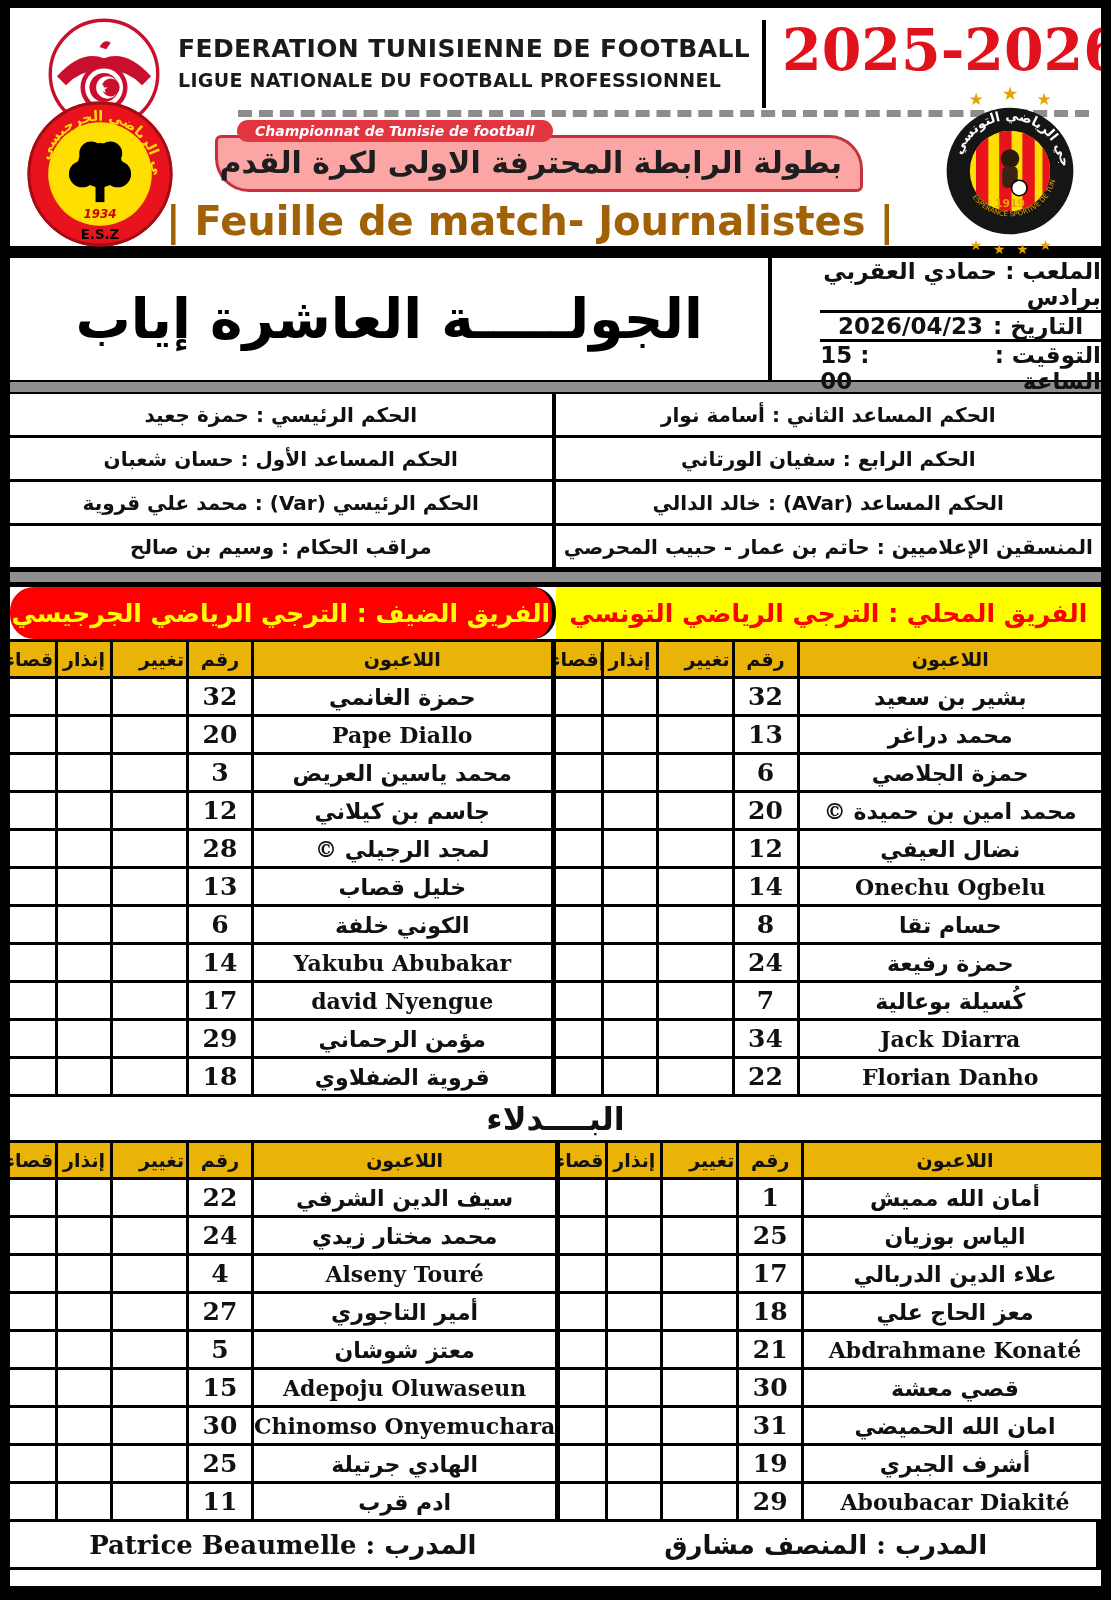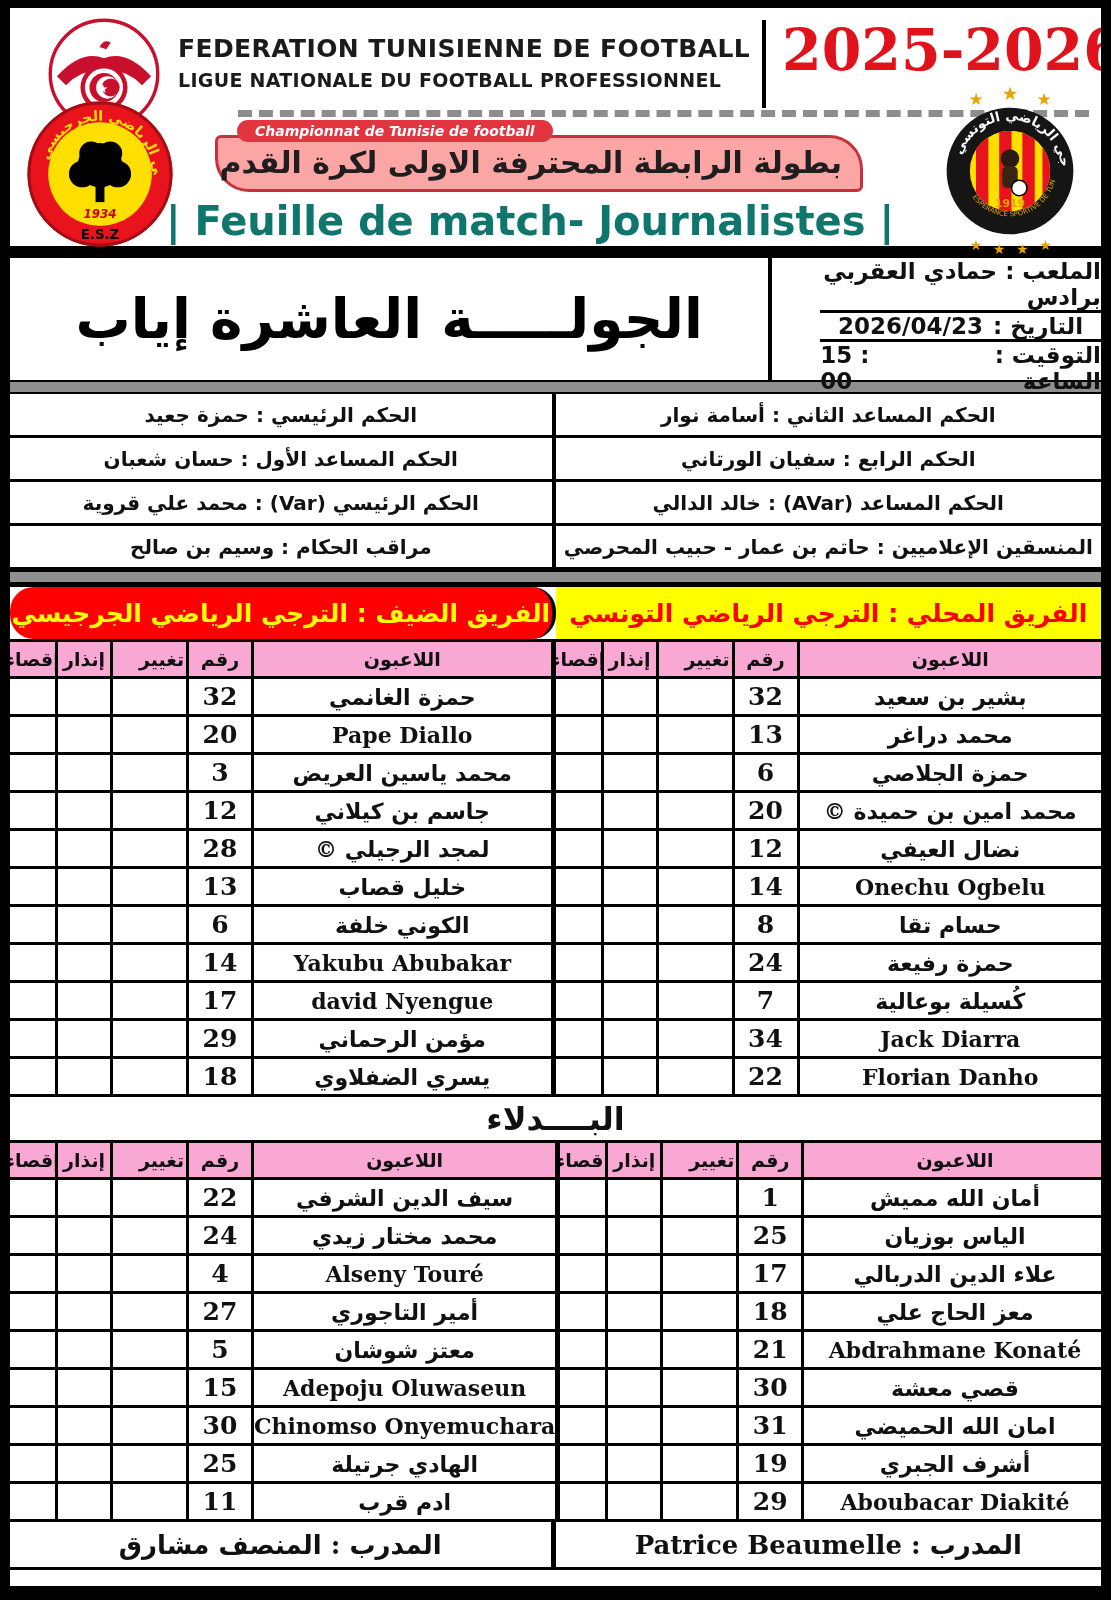--- a/index.html
+++ b/index.html
@@ -23,21 +23,21 @@
   .org-line1{font-size:25px;font-weight:bold;color:#1b1b1b;letter-spacing:.4px;white-space:nowrap;}
   .org-line2{font-size:19px;font-weight:bold;color:#1b1b1b;letter-spacing:.3px;margin-top:6px;white-space:nowrap;}
   .season-divider{position:absolute;left:752px;top:12px;width:4px;height:88px;background:#000;}
   .season{position:absolute;left:772px;top:8px;font-family:"DejaVu Serif",serif;font-weight:bold;font-size:57px;color:#e0131c;white-space:nowrap;}
   .dash-sep{position:absolute;top:102px;left:228px;right:12px;border-top:7px dashed #8d8d8d;height:0;}
   .esz-logo{position:absolute;left:16px;top:92px;width:148px;height:148px;}
   .est-logo{position:absolute;right:6px;top:78px;width:170px;height:170px;}
   .champ-banner{position:absolute;left:205px;top:112px;width:648px;}
   .champ-pill{display:inline-block;margin-left:22px;background:#e23540;color:#fff;font-size:14px;font-style:italic;font-weight:bold;padding:3px 18px;border-radius:14px;position:relative;z-index:2;}
   .champ-strip{margin-top:-7px;background:#fca5a5;border:3px solid #c5313c;border-radius:6px 34px 6px 34px;padding:7px 18px 9px;text-align:center;font-size:30px;font-weight:bold;color:#1e1e1e;direction:rtl;white-space:nowrap;}
-  .sheet-title{position:absolute;left:150px;width:740px;bottom:2px;text-align:center;font-size:40px;font-weight:bold;color:#0f766e;white-space:nowrap;}
+  .sheet-title{position:absolute;left:150px;width:740px;bottom:2px;text-align:center;font-size:40px;font-weight:bold;color:#a16207;white-space:nowrap;}
   
   .black-bar{height:12px;background:#000;}
   .gray-bar{height:14px;background:#8f8f8f;border-top:2px solid #000;border-bottom:2px solid #000;box-sizing:border-box;}
   
   .info{display:flex;height:122px;border-bottom:0;}
   .round-cell{flex:0 0 69.5%;border-right:4px solid #000;display:flex;align-items:center;justify-content:center;direction:rtl;font-size:55px;font-weight:bold;color:#000;}
   .info-col{flex:1;display:flex;flex-direction:column;padding-left:48px;}
   .info-row{flex:1;display:flex;align-items:center;justify-content:center;gap:10px;direction:rtl;font-size:23px;font-weight:bold;border-bottom:3px solid #000;box-sizing:border-box;}
   .info-row:last-child{border-bottom:0;}
   
@@ -49,21 +49,21 @@
   
   .team-heads{display:flex;height:58px;border-top:3px solid #000;border-bottom:3px solid #000;box-sizing:border-box;}
   .team-head{flex:0 0 50%;display:flex;align-items:center;justify-content:center;direction:rtl;font-size:25px;font-weight:bold;box-sizing:border-box;}
   .team-head.away{background:#fe0000;color:#ffff00;border-right:4px solid #000;border-radius:24px;}
   .team-head.home{background:#ffff00;color:#fe0000;}
   
   .squads{display:flex;}
   .half{flex:0 0 50%;box-sizing:border-box;}
   .half.away{border-right:5px solid #000;}
   .prow{display:flex;height:38px;border-bottom:3px solid #000;box-sizing:border-box;}
-  .prow.phead{height:37px;background:#f9a8d4;}
+  .prow.phead{height:37px;background:#eab308;}
   .c{display:flex;align-items:center;justify-content:center;border-right:3px solid #000;box-sizing:border-box;overflow:hidden;white-space:nowrap;}
   .c.exp{width:48px;}
   .c.warn{width:55px;}
   .c.chg{width:52px;margin-left:24px;}
   .c.num{width:65px;font-family:"DejaVu Serif",serif;font-weight:bold;font-size:25px;}
   .c.name{flex:1;border-right:0;font-weight:bold;font-size:22px;direction:rtl;font-family:"DejaVu Serif","DejaVu Sans",serif;}
   .phead .c{font-weight:bold;font-size:19px;direction:rtl;font-family:"DejaVu Sans",sans-serif;}
   .subs-banner{height:46px;display:flex;align-items:center;justify-content:center;direction:rtl;font-size:32px;font-weight:bold;border-bottom:3px solid #000;box-sizing:border-box;}
   .coach-rows{display:flex;height:48px;border-bottom:3px solid #000;box-sizing:border-box;}
   .coach{flex:0 0 50%;display:flex;align-items:center;justify-content:center;direction:rtl;font-size:26px;font-weight:bold;box-sizing:border-box;font-family:"DejaVu Serif","DejaVu Sans",serif;}
@@ -291,21 +291,21 @@
             <div class="c chg"></div>
             <div class="c num">29</div>
             <div class="c name">مؤمن الرحماني</div>
           </div>
 
           <div class="prow">
             <div class="c exp"></div>
             <div class="c warn"></div>
             <div class="c chg"></div>
             <div class="c num">18</div>
-            <div class="c name">يسري الضفلاوي</div>
+            <div class="c name">قروية الضفلاوي</div>
           </div>
         </div>
     </div>
     <div class="half home">
       <div class="prow phead">
         <div class="c exp">إقصاء</div>
         <div class="c warn">إنذار</div>
         <div class="c chg">تغيير</div>
         <div class="c num">رقم</div>
         <div class="c name">اللاعبون</div>
@@ -568,18 +568,18 @@
             <div class="c warn"></div>
             <div class="c chg"></div>
             <div class="c num">29</div>
             <div class="c name">Aboubacar Diakité</div>
           </div>
         </div>
     </div>
   </div>
 
   <div class="coach-rows">
+    <div class="coach home">المدرب : Patrice Beaumelle</div>
     <div class="coach away">المدرب : المنصف مشارق</div>
-    <div class="coach home">المدرب : Patrice Beaumelle</div>
   </div>
 
   <div class="bottom-bar"></div>
 </div>
 
 </body></html>

